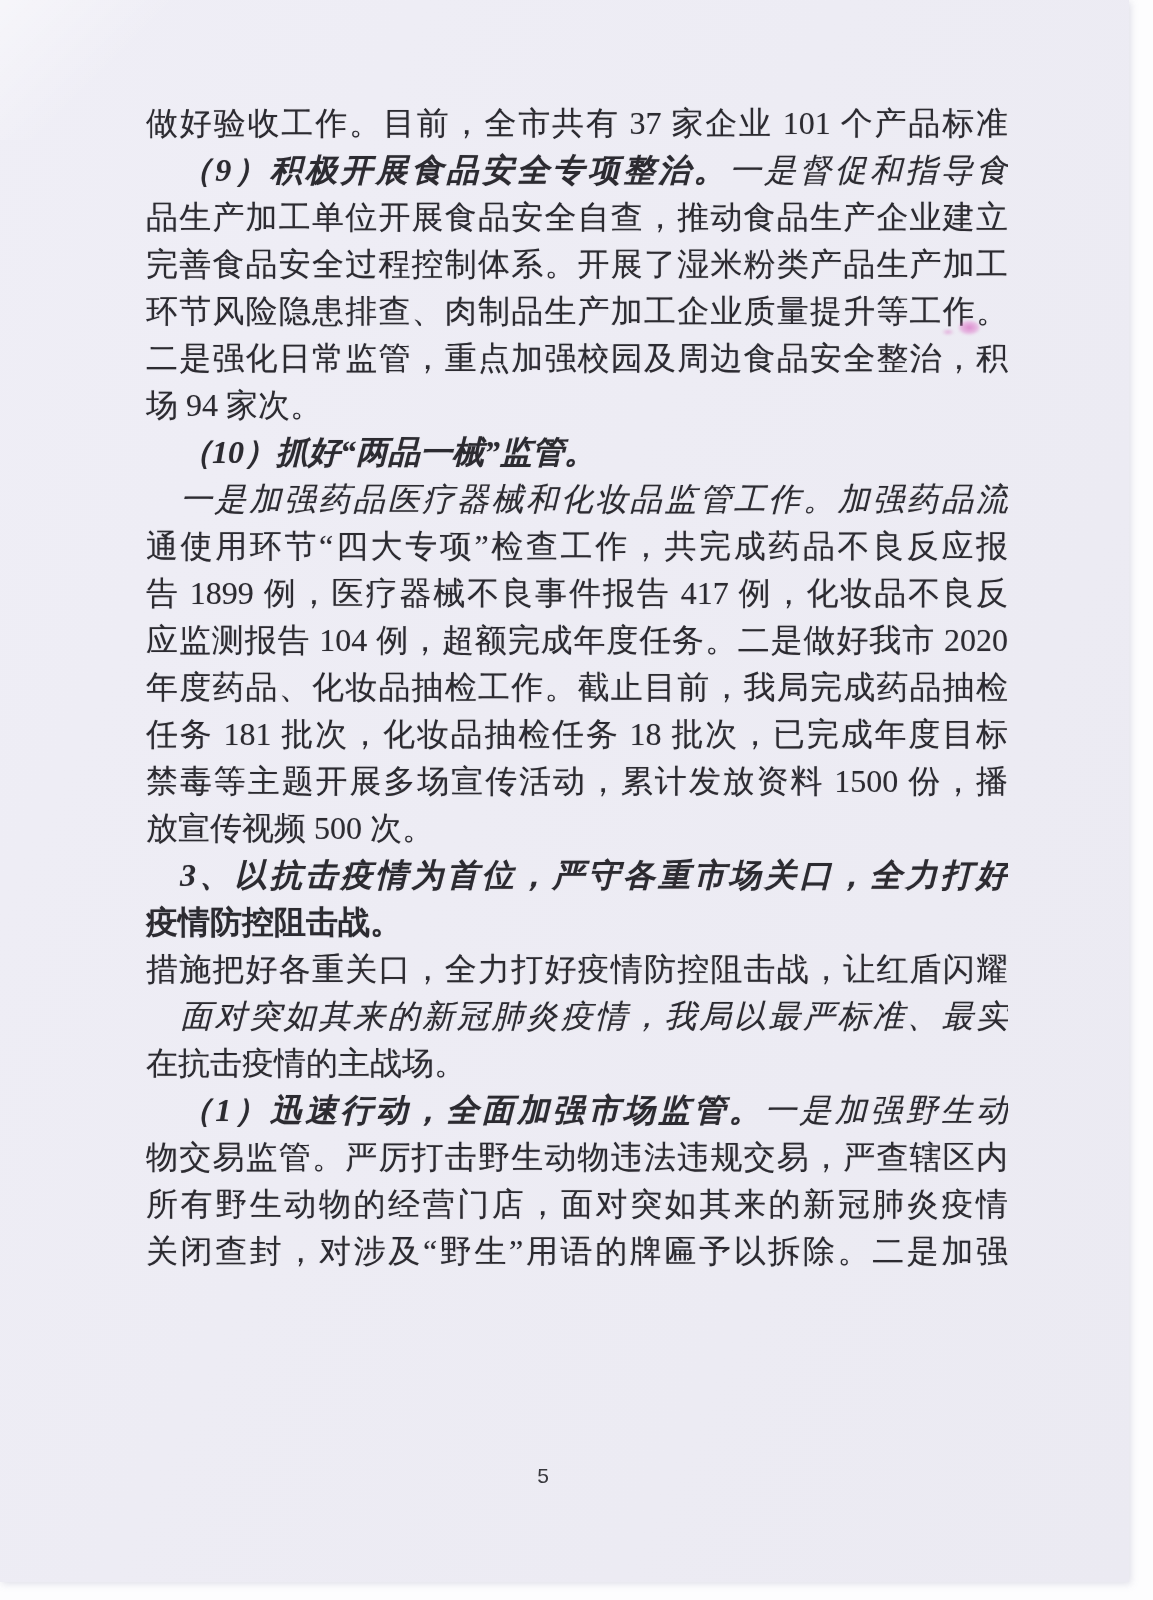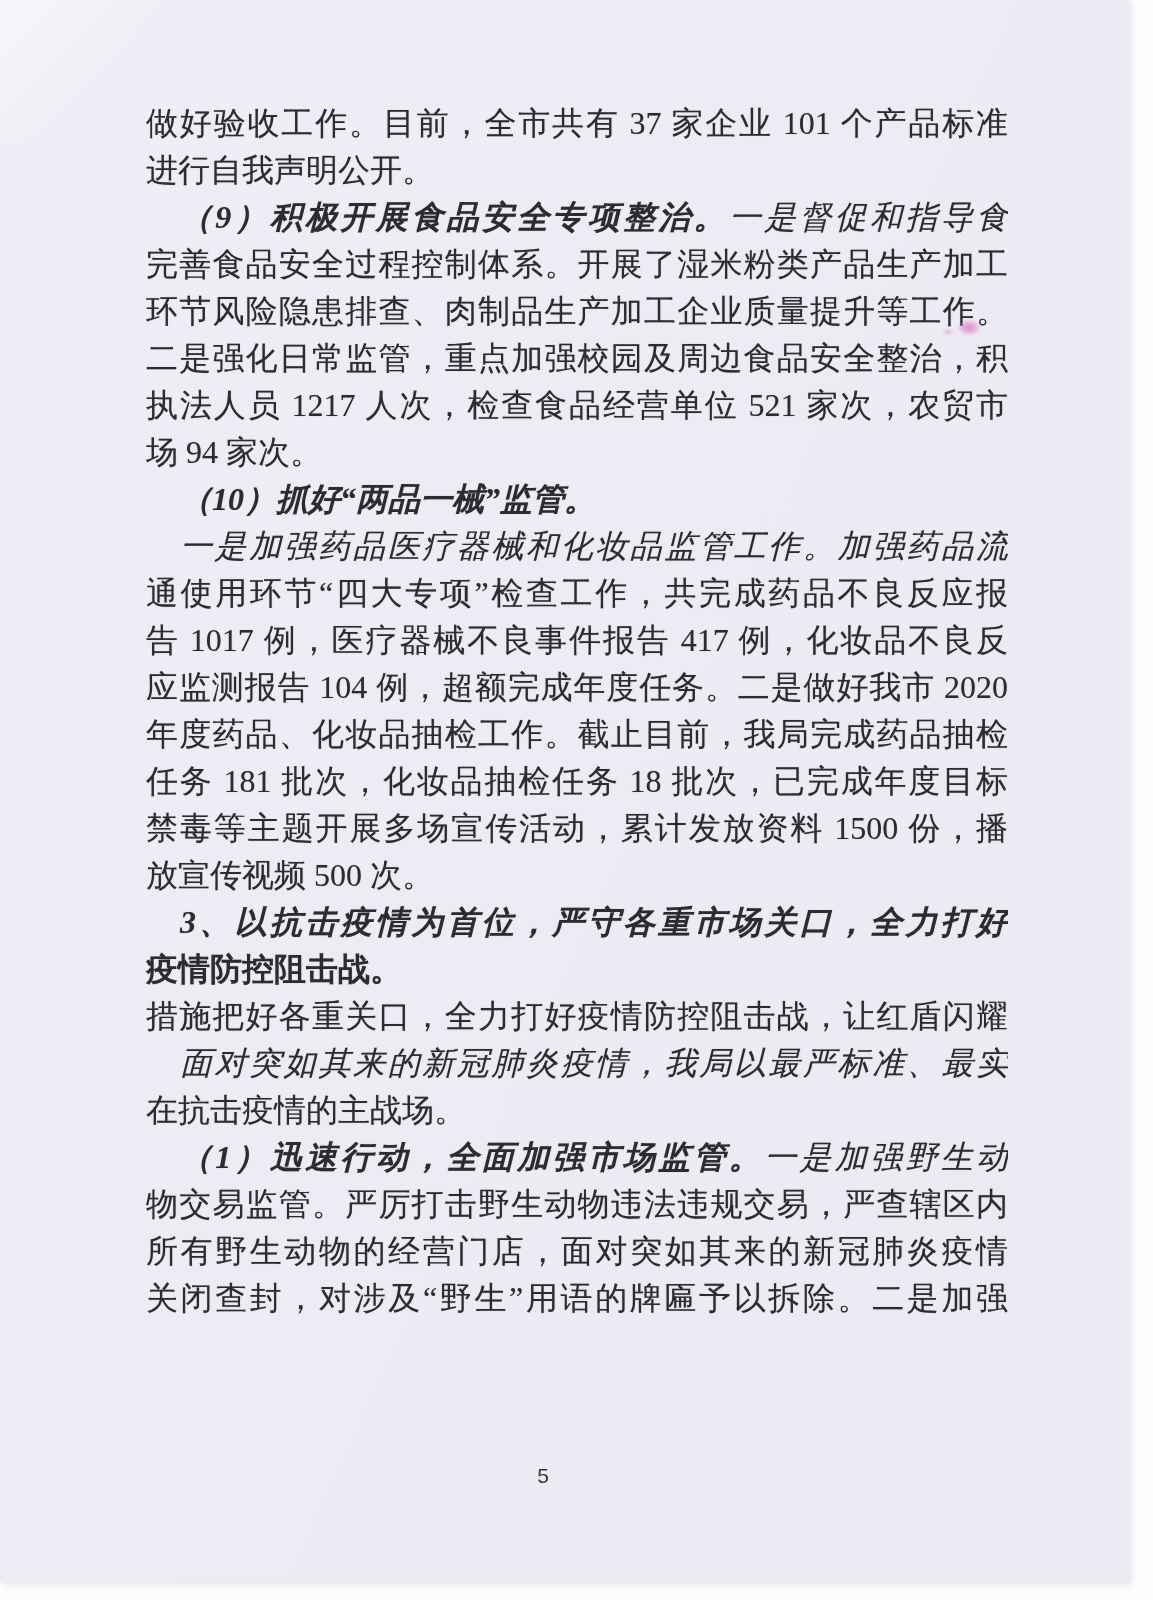--- a/index.html
+++ b/index.html
@@ -62,31 +62,30 @@
     color: #38383d;
   }
 </style>
 </head>
 <body>
 
 <div class="paper">
   <div class="corner-artifact"></div>
   <div class="text-block" id="text-block">
       <div class="line fill"><span class="seg">做好验收工作。目前，全市共有 37 家企业 101 个产品标准</span></div>
-      <div class="line"><span class="seg">进行自我声明公开。</span></div>
       <div class="line fill indent"><span class="seg bold">（9）积极开展食品安全专项整治。</span><span class="seg">一是督促和指导食</span></div>
+      <div class="line fill"><span class="seg">品生产加工单位开展食品安全自查，推动食品生产企业建立</span></div>
       <div class="line fill"><span class="seg">完善食品安全过程控制体系。开展了湿米粉类产品生产加工</span></div>
       <div class="line fill"><span class="seg">环节风险隐患排查、肉制品生产加工企业质量提升等工作。</span></div>
       <div class="line fill"><span class="seg">二是强化日常监管，重点加强校园及周边食品安全整治，积极</span></div>
-      <div class="line fill"><span class="seg">执法人员 1217 人次，检查食品经营单位 521 家次，农贸市</span></div>
       <div class="line"><span class="seg">场 94 家次。</span></div>
       <div class="line indent"><span class="seg bold">（10）抓好“两品一械”监管。</span></div>
       <div class="line fill indent"><span class="seg">一是加强药品医疗器械和化妆品监管工作。加强药品流</span></div>
       <div class="line fill"><span class="seg">通使用环节“四大专项”检查工作，共完成药品不良反应报</span></div>
-      <div class="line fill"><span class="seg">告 1017 例，医疗器械不良事件报告 417 例，化妆品不良反</span></div>
+      <div class="line fill"><span class="seg">告 1899 例，医疗器械不良事件报告 417 例，化妆品不良反</span></div>
       <div class="line fill"><span class="seg">应监测报告 104 例，超额完成年度任务。二是做好我市 2020</span></div>
       <div class="line fill"><span class="seg">年度药品、化妆品抽检工作。截止目前，我局完成药品抽检</span></div>
       <div class="line fill"><span class="seg">任务 181 批次，化妆品抽检任务 18 批次，已完成年度目标</span></div>
       <div class="line fill"><span class="seg">禁毒等主题开展多场宣传活动，累计发放资料 1500 份，播</span></div>
       <div class="line"><span class="seg">放宣传视频 500 次。</span></div>
       <div class="line fill indent"><span class="seg bold">3、以抗击疫情为首位，严守各重市场关口，全力打好</span></div>
       <div class="line"><span class="seg bold">疫情防控阻击战。</span></div>
       <div class="line fill"><span class="seg">措施把好各重关口，全力打好疫情防控阻击战，让红盾闪耀</span></div>
       <div class="line fill indent"><span class="seg">面对突如其来的新冠肺炎疫情，我局以最严标准、最实</span></div>
       <div class="line"><span class="seg">在抗击疫情的主战场。</span></div>

